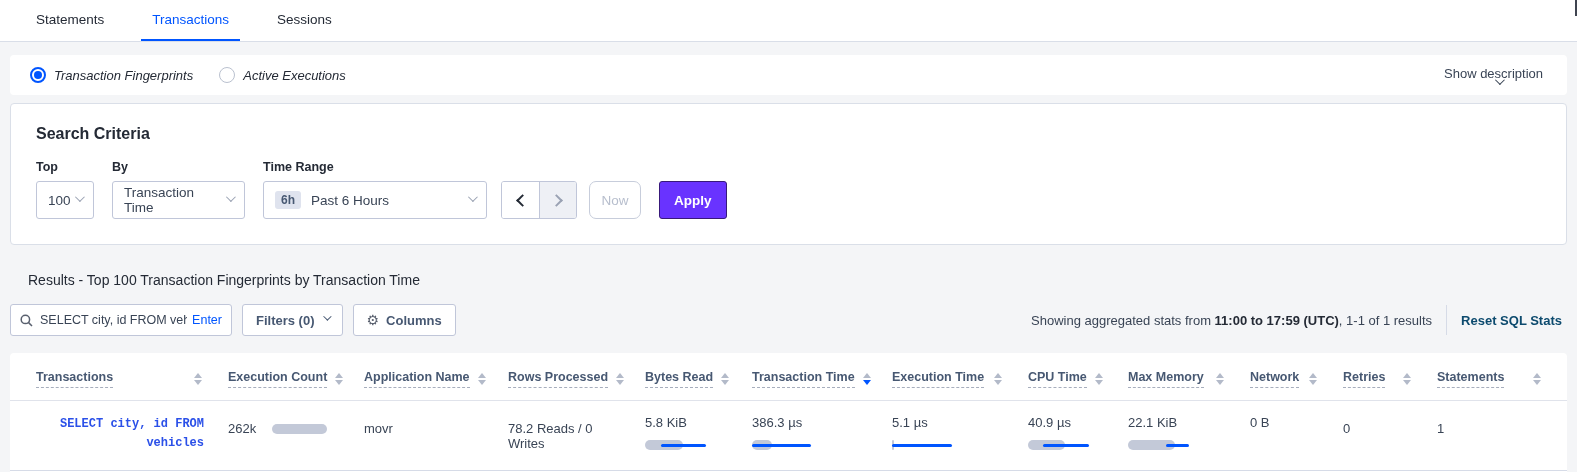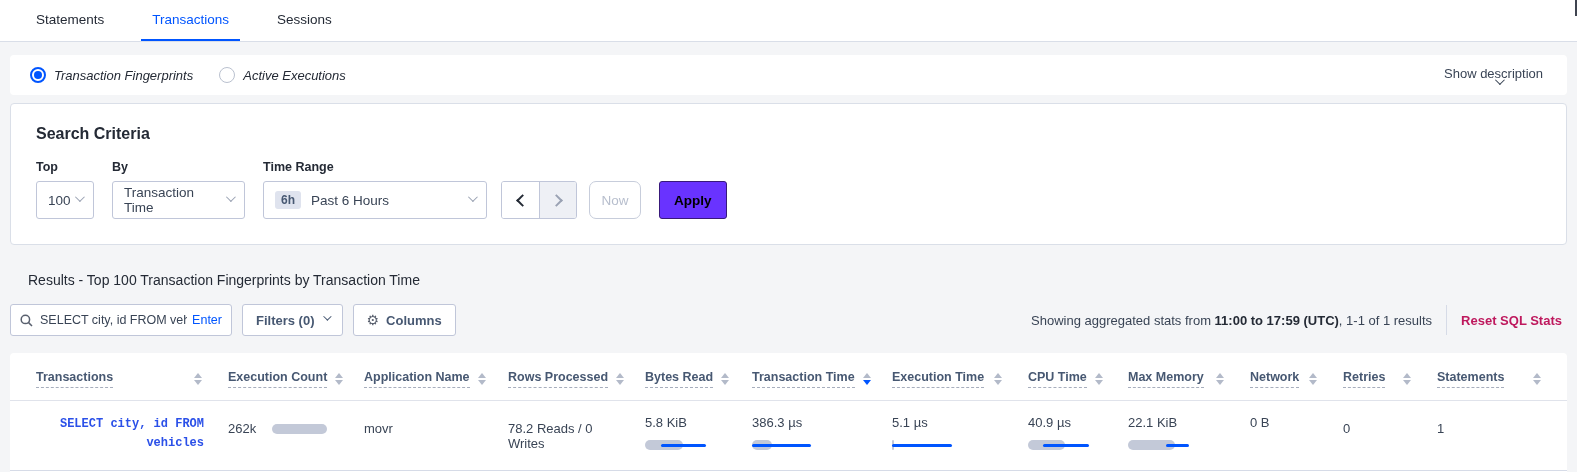--- a/index.html
+++ b/index.html
@@ -92,21 +92,21 @@
   .now-btn {
     margin-left:12px; height:38px; width:52px;
     border:1px solid #c7cddb; border-radius:7px; background:#fff;
     display:flex; align-items:center; justify-content:center;
     font-size:13.5px; color:#b7becd; cursor:pointer;
   }
   .apply-btn {
     margin-left:18px; height:38px; padding:0 14px;
     background:#6933ff; border:1px solid #38197a; border-radius:3px;
     display:flex; align-items:center; justify-content:center;
-    font-size:13.5px; font-weight:700; color:#000000; cursor:pointer;
+    font-size:13.5px; font-weight:700; color:#ffffff; cursor:pointer;
   }
 
   
   .results-title { margin:27px 28px 0; font-size:14px; font-weight:400; color:#242a35; }
   .controls-row { margin:16px 10px 0; display:flex; align-items:center; }
   .search-box {
     width:222px; height:32px; background:#fff;
     border:1px solid #c0c6d9; border-radius:3px;
     display:flex; align-items:center; padding:0 9px;
   }
@@ -121,21 +121,21 @@
     background:#fff; border:1px solid #c0c6d9; border-radius:3px;
     display:flex; align-items:center;
     font-size:13px; font-weight:700; color:#475872; cursor:pointer;
   }
   .ctl-btn .chev { border-color:#475872; margin-left:8px; margin-top:-4px; width:6px; height:6px; }
   .gear { font-size:14px; margin-right:7px; color:#59606e; font-weight:400; line-height:1; }
   .flex-spacer { flex:1; }
   .stats-text { font-size:13px; color:#394455; }
   .stats-text b { color:#242a35; }
   .vdivider { width:1px; height:30px; background:#d6dbe7; margin:0 14px; }
-  .reset-link { font-size:13px; font-weight:700; color:#be185d; margin-right:5px; cursor:pointer; white-space:nowrap; }
+  .reset-link { font-size:13px; font-weight:700; color:#0c4a6e; margin-right:5px; cursor:pointer; white-space:nowrap; }
 
   
   .table-card {
     margin:17px 10px 0;
     background:#fff;
     border-radius:4px;
     padding-bottom:14px;
   }
   table { width:100%; border-collapse:collapse; table-layout:fixed; }
   th { text-align:left; padding:17px 26px 12px 0; border-bottom:1px solid #e0e3eb; vertical-align:bottom; }

